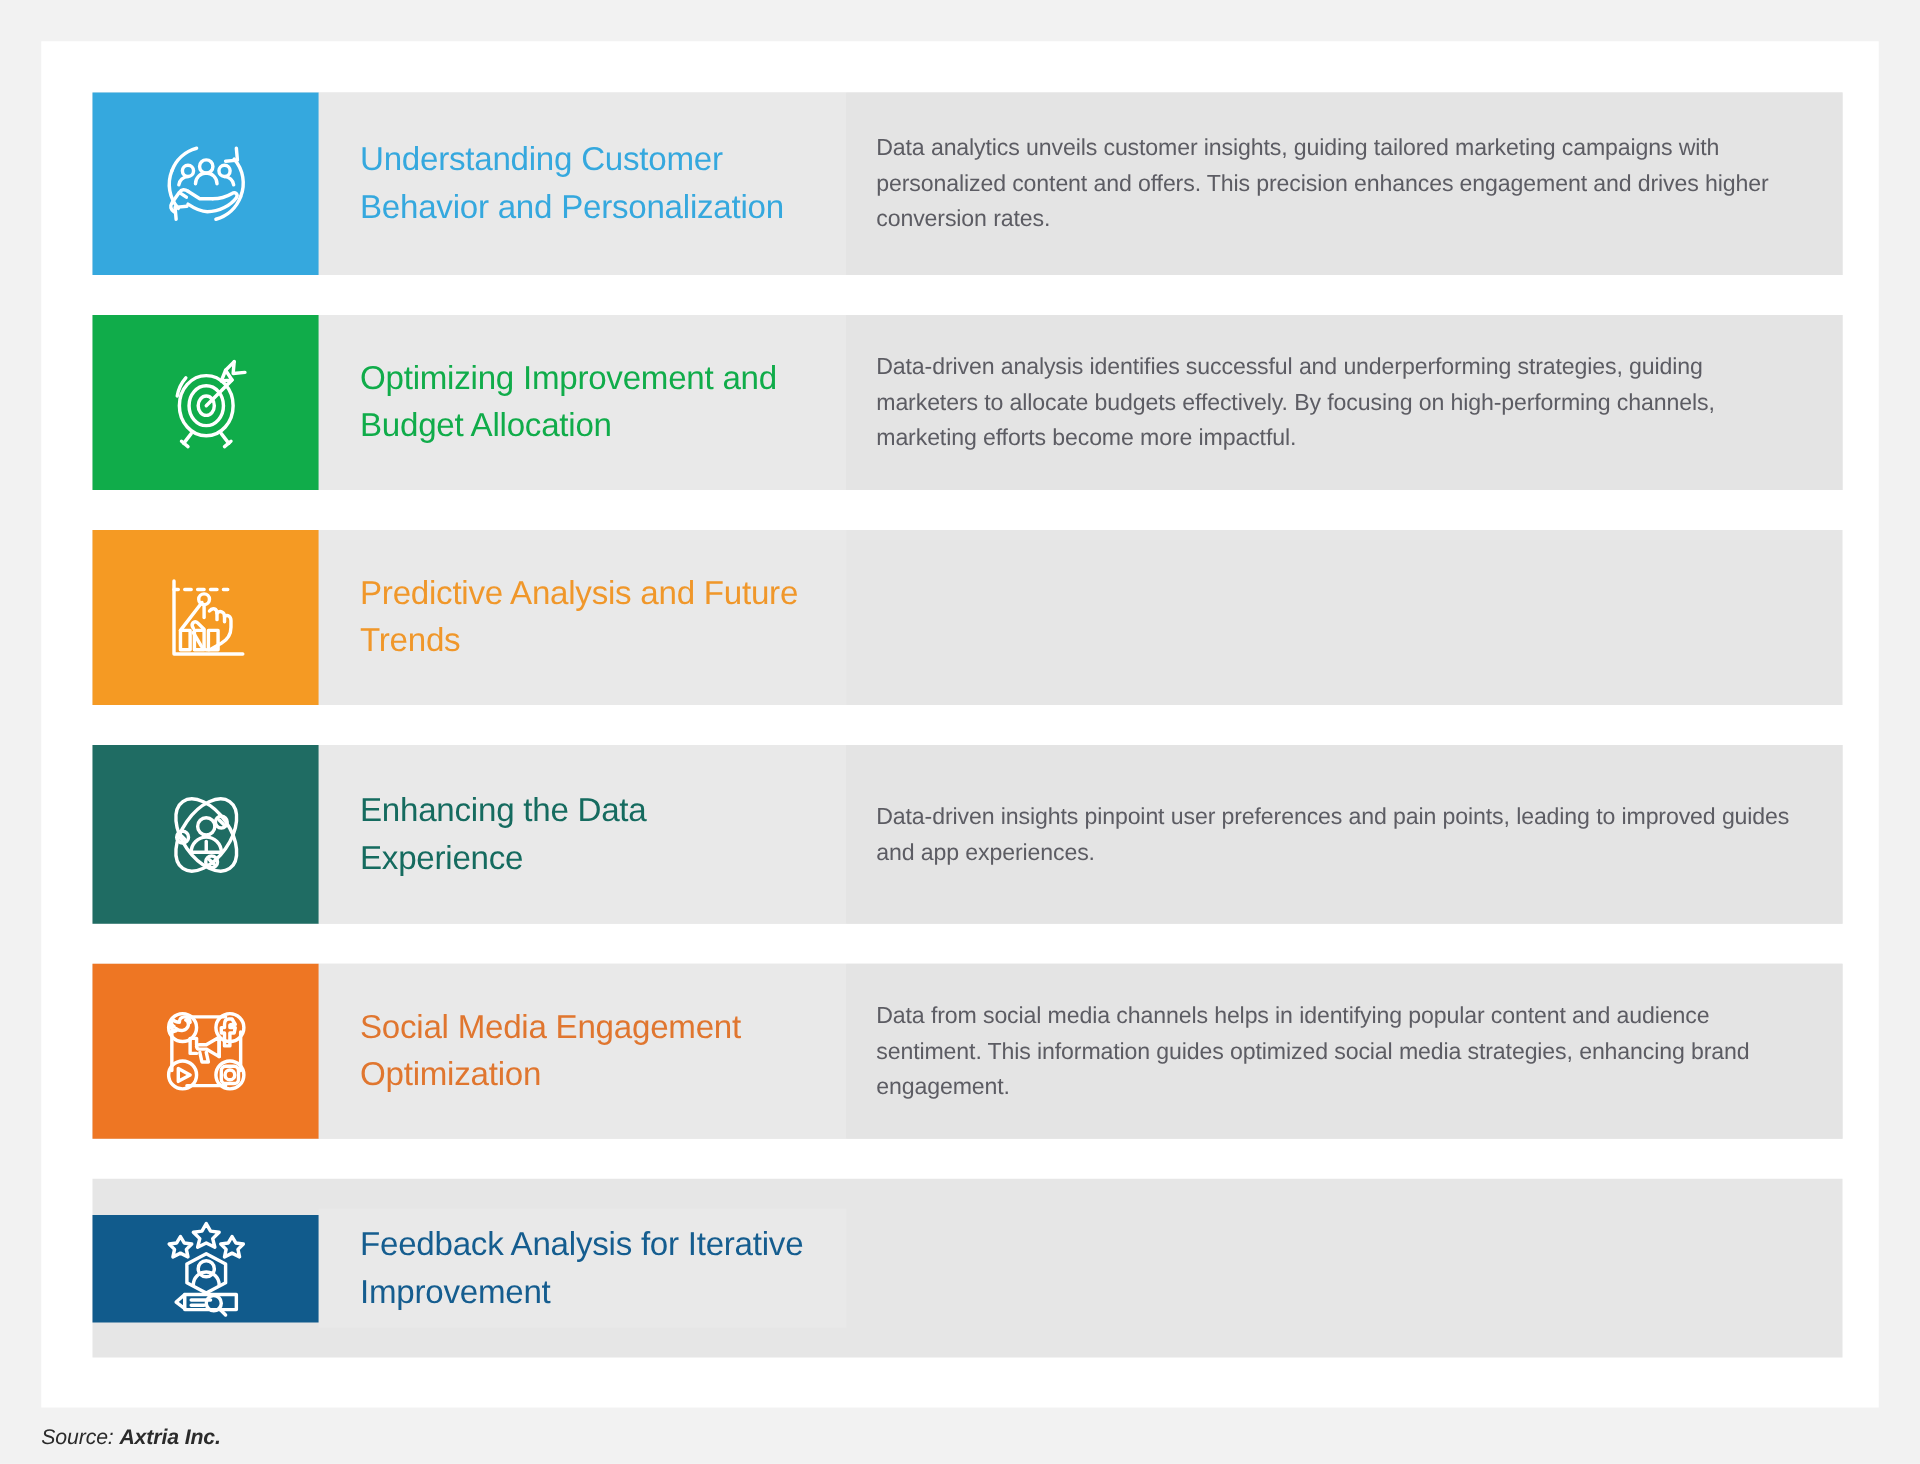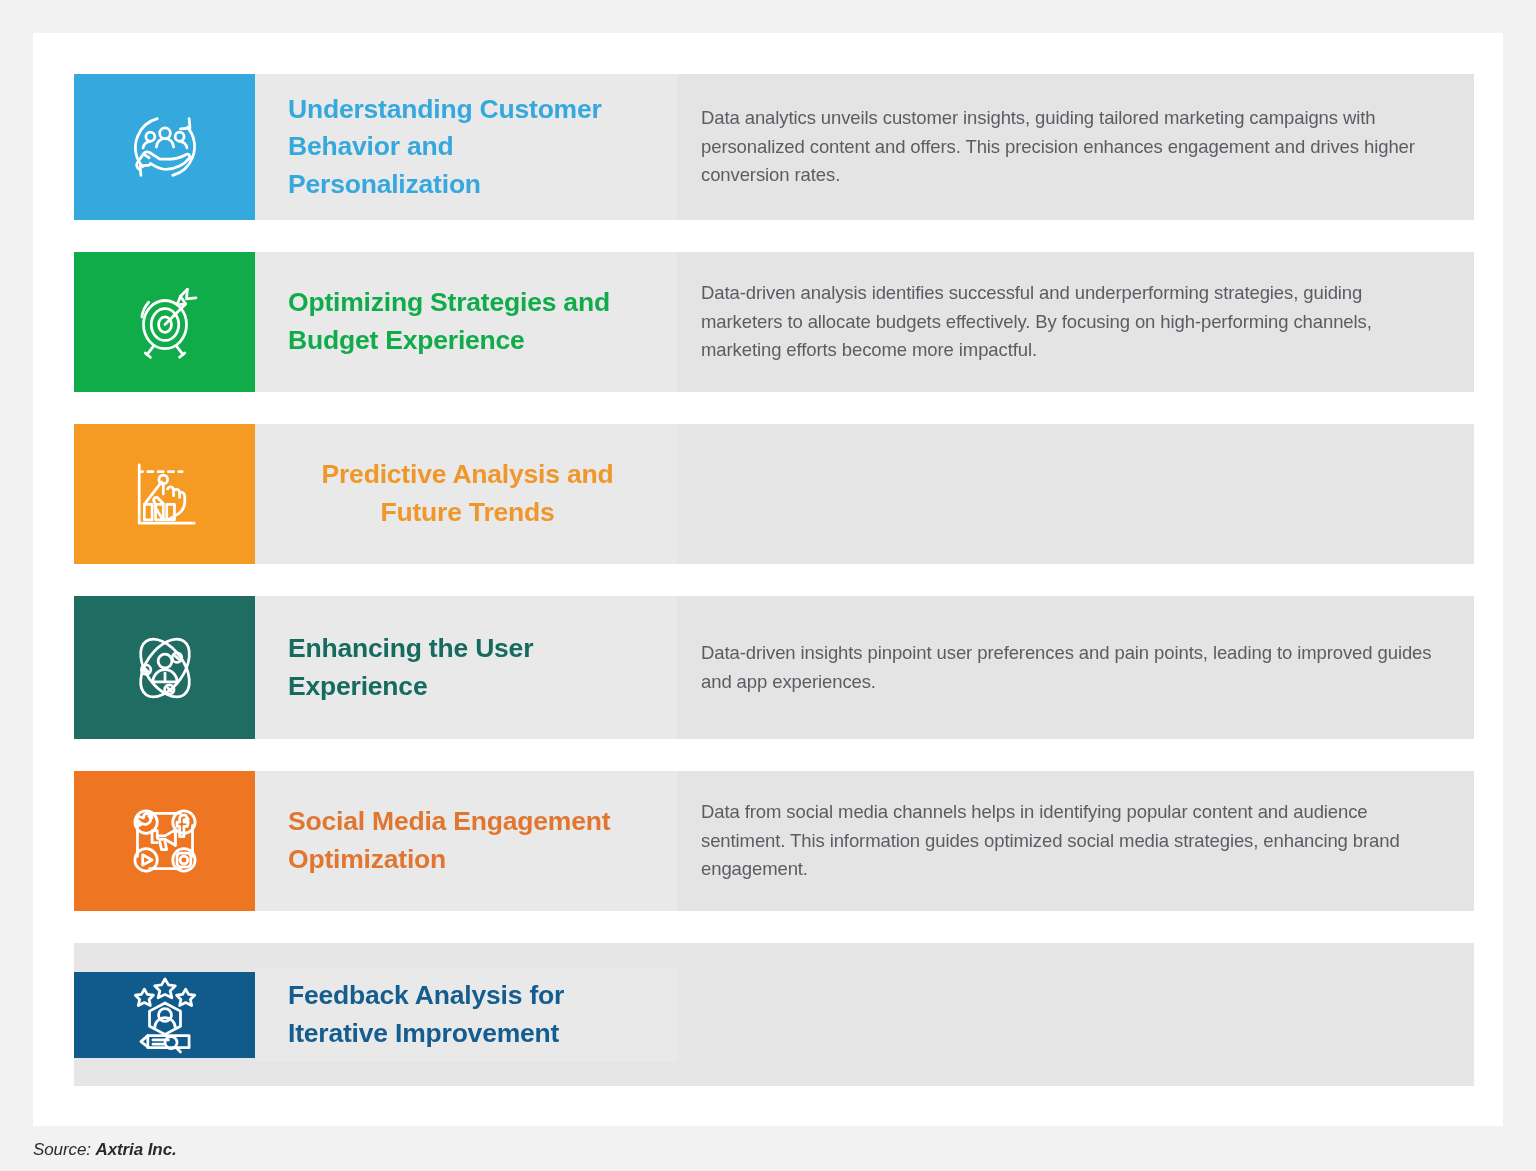--- a/index.html
+++ b/index.html
@@ -61,21 +61,21 @@
     flex: 0 0 422px;
     width: 422px;
     background: #e9e9e9;
     display: flex;
     align-items: center;
     padding: 10px 30px 10px 33px;
   }
 
   .title-text {
     font-size: 26.5px;
-    font-weight: bold;
+    font-weight: normal;
     line-height: 1.42;
     letter-spacing: -0.2px;
   }
 
   .desc-cell {
     flex: 1 1 auto;
     background: #e4e4e4;
     display: flex;
     align-items: center;
     padding: 16px 42px 16px 24px;
@@ -84,21 +84,21 @@
   .desc-text {
     font-size: 18.5px;
     line-height: 1.55;
     color: #5c5c63;
     letter-spacing: -0.1px;
   }
 
   
   .r0 { height: 146px; }
   .r1 { height: 140px; }
-  .r2 { height: 140px; text-align: center; }
+  .r2 { height: 140px; }
   .r3 { height: 143px; }
   .r4 { height: 140px; }
   .r5 { height: 143px; align-items: center; }
 
   .source {
     position: absolute;
     left: 33px;
     top: 1140px;
     font-size: 17px;
     color: #2b2b2b;
@@ -159,21 +159,21 @@
               <path d="M27 86 l6 5"></path>
               <path d="M73 86 l-6 5"></path>
               <path d="M50 53 L74 29"></path>
               <path d="M74 29 l-10 1 4 -10 z"></path>
               <path d="M68 20 l8 -8"></path>
               <path d="M76 12 l-1 11 11 -1"></path>
             </svg>
           </span>
         </div>
         <div class="title-cell">
-          <div class="title-text" style="color:#10ac4a">Optimizing Strategies and Budget Experience</div>
+          <div class="title-text" style="color:#10ac4a">Optimizing Improvement and Budget Allocation</div>
         </div>
         <div class="desc-cell">
           <div class="desc-text">Data-driven analysis identifies successful and underperforming strategies, guiding marketers to allocate budgets effectively. By focusing on high-performing channels, marketing efforts become more impactful.</div>
         </div>
       </div>
 
       <div class="row r2">
         <div class="icon-tile" style="background:#f59a23">
           <span>
             <svg viewBox="0 0 100 100" fill="none" stroke="#ffffff" stroke-width="3.2" stroke-linecap="round" stroke-linejoin="round">
@@ -210,21 +210,21 @@
               <circle cx="28" cy="52" r="5.5"></circle>
               <circle cx="55" cy="75" r="5.5"></circle>
               <path d="M62 36 l4 4"></path>
               <path d="M26 50 l4 4"></path>
               <path d="M53 73 l4 4"></path>
               <path d="M50 56 l0 10"></path>
             </svg>
           </span>
         </div>
         <div class="title-cell">
-          <div class="title-text" style="color:#156b5f">Enhancing the User Experience</div>
+          <div class="title-text" style="color:#156b5f">Enhancing the Data Experience</div>
         </div>
         <div class="desc-cell">
           <div class="desc-text">Data-driven insights pinpoint user preferences and pain points, leading to improved guides and app experiences.</div>
         </div>
       </div>
 
       <div class="row r4">
         <div class="icon-tile" style="background:#ee7623">
           <span>
             <svg viewBox="0 0 100 100" fill="none" stroke="#ffffff" stroke-width="3.2" stroke-linecap="round" stroke-linejoin="round">

